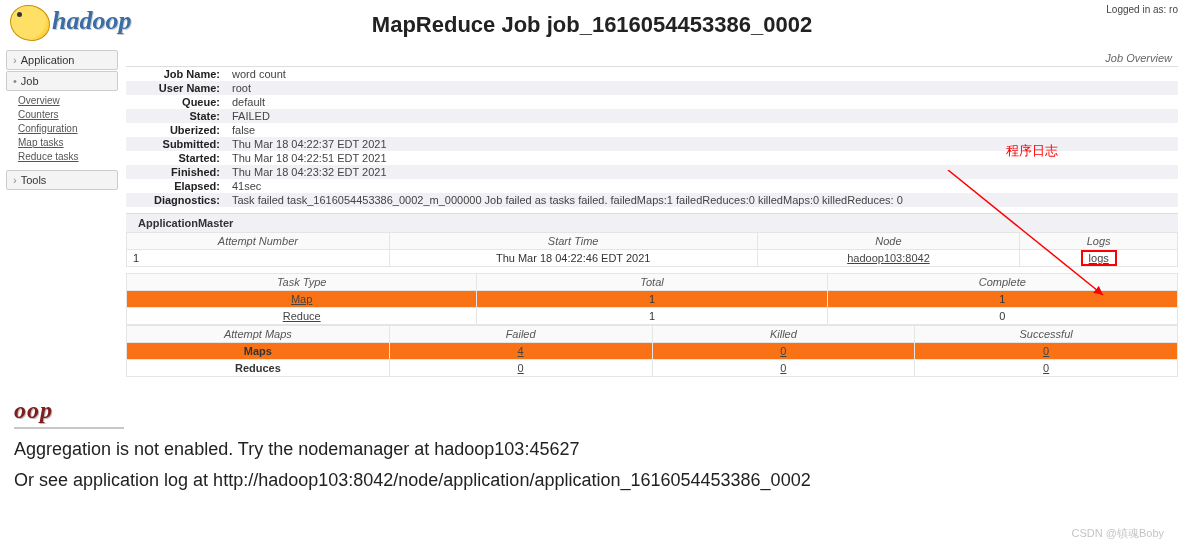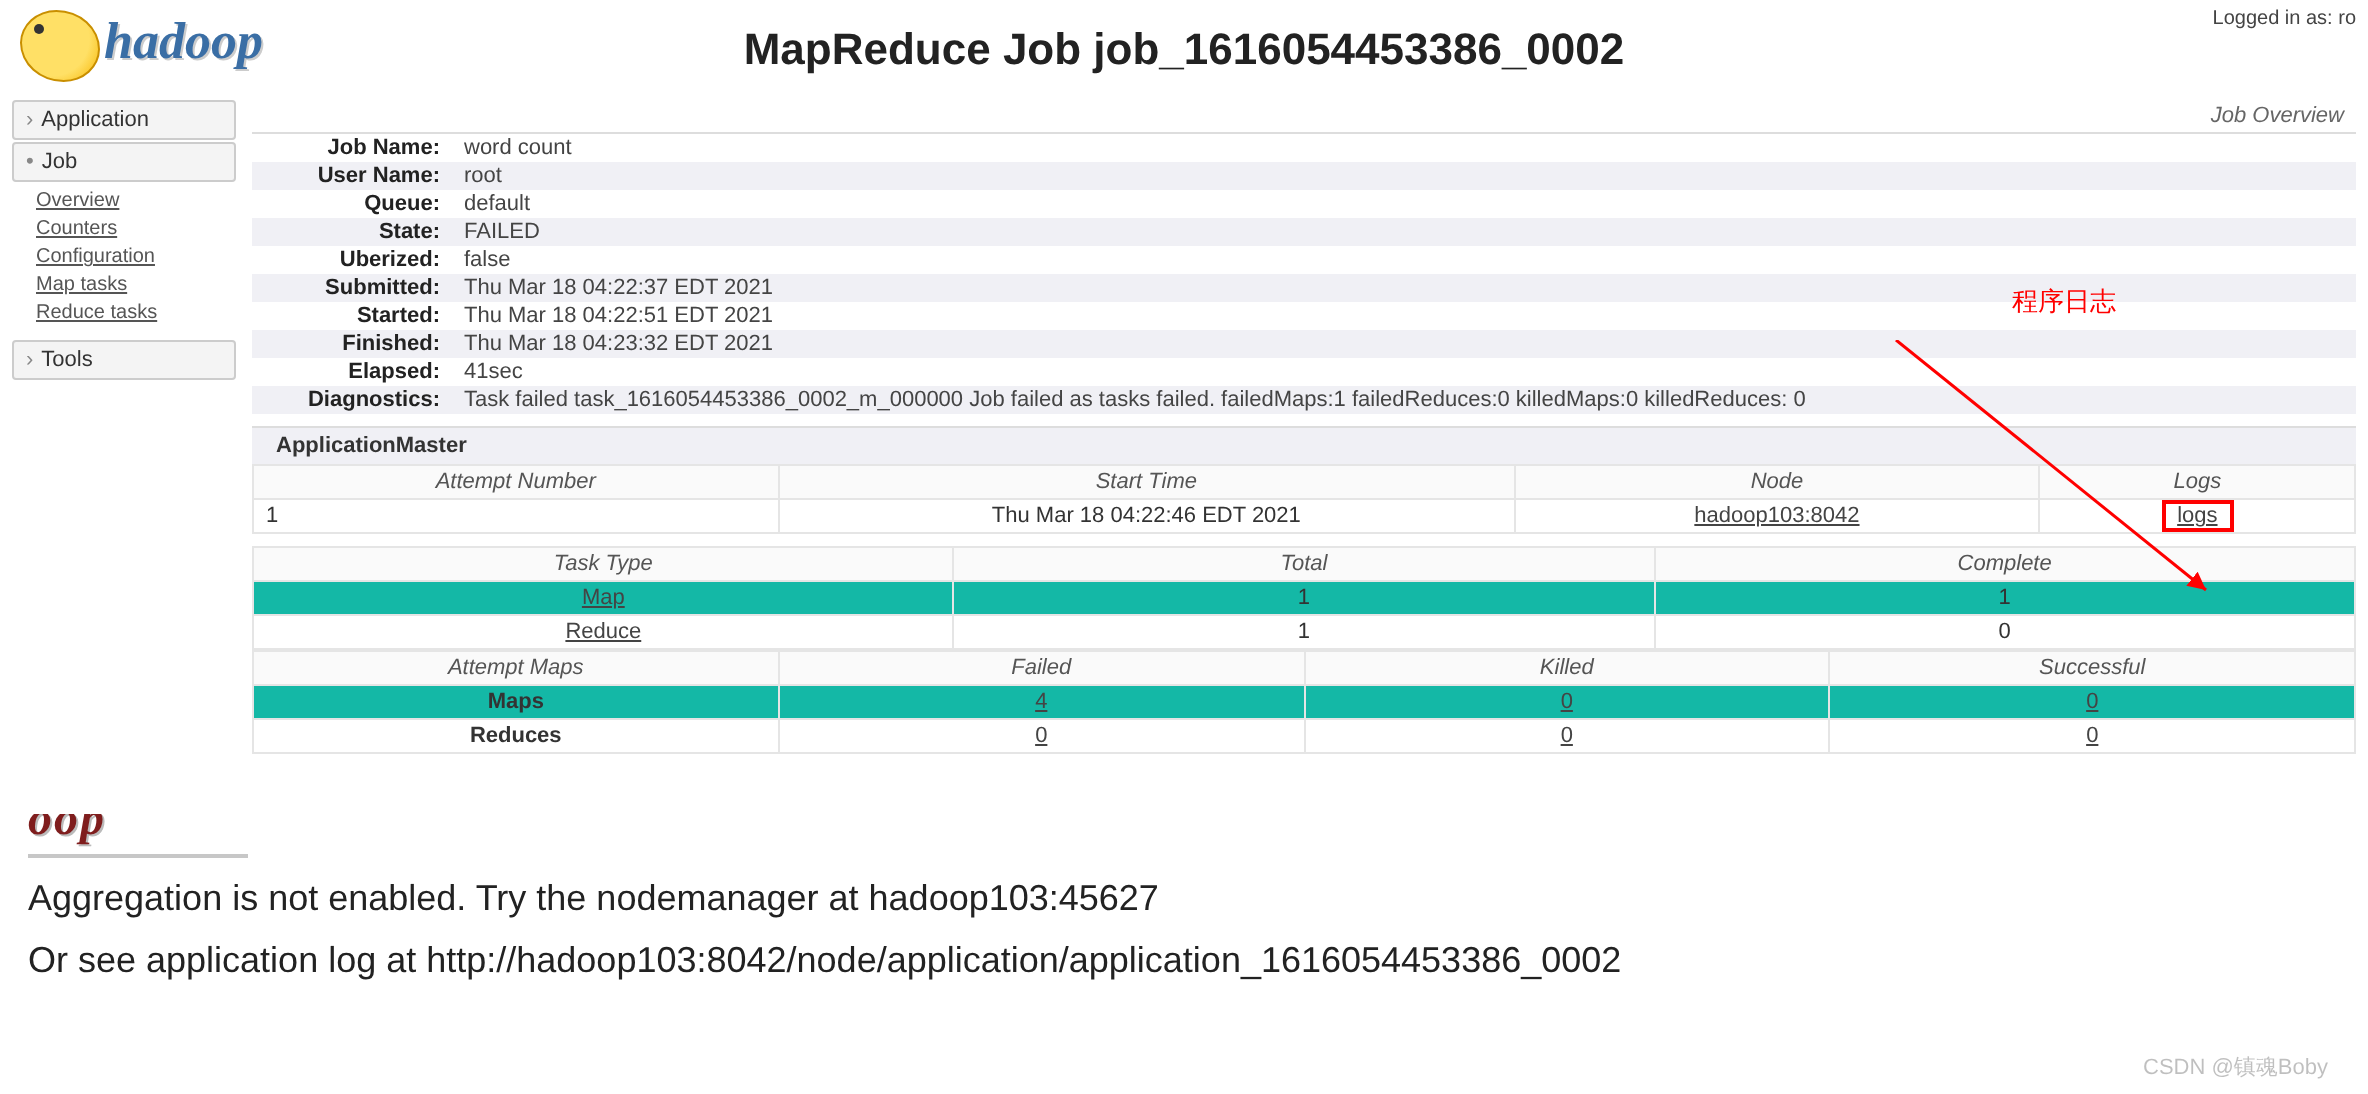--- a/index.html
+++ b/index.html
@@ -139,21 +139,21 @@
     padding: 2px 6px;
     font-size: 11px;
     text-align: center;
   }
   table.grid th {
     background: #fafafa;
     font-style: italic;
     font-weight: normal;
     color: #555;
   }
-  table.grid tr.alt { background: #14b8a6; }
+  table.grid tr.alt { background: #f97316; }
   table.grid a { color: #444; }
   .annot {
     position: absolute;
     right: 120px;
     top: 92px;
     color: red;
     font-size: 13px;
     pointer-events: none;
   }
   .arrow {

